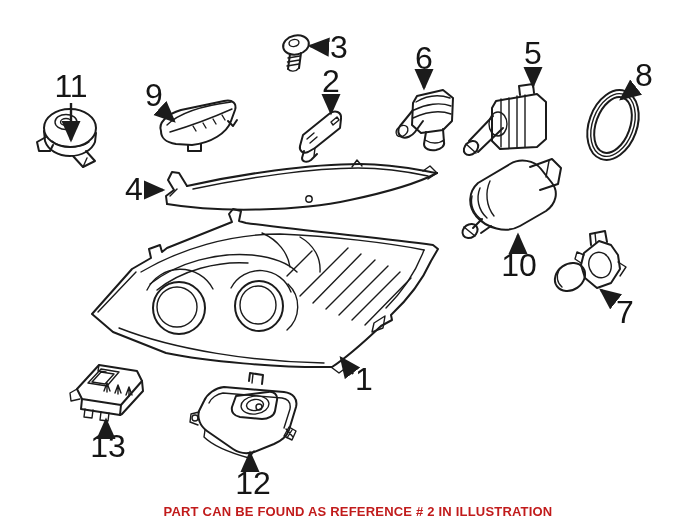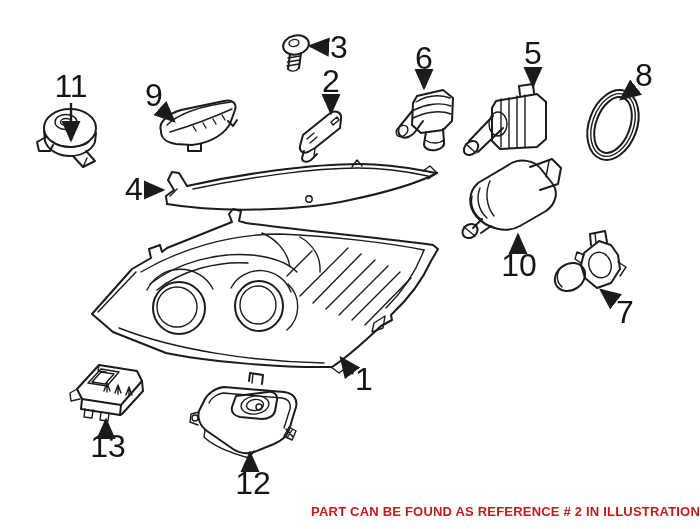--- a/index.html
+++ b/index.html
@@ -7,21 +7,21 @@
     position:relative;width:700px;height:529px;background:#ffffff;
     font-family:"Liberation Sans",sans-serif;overflow:hidden;
   }
   .stage svg{position:absolute;left:0;top:0;}
   .ln{fill:none;stroke:var(--ink,#1b1b1b);stroke-width:2;stroke-linecap:round;stroke-linejoin:round;}
   .thin{stroke-width:1.4;}
   .lbl{font-size:32px;font-weight:400;fill:var(--label,#151515);font-family:"Liberation Sans",sans-serif;}
   .arrow{fill:none;stroke:var(--ink,#1b1b1b);stroke-width:2.4;}
   .ah{fill:var(--ink,#1b1b1b);}
   .notice{
-    position:absolute;left:16px;right:0;top:504px;text-align:right;
+    position:absolute;left:16px;right:0;top:504px;text-align:center;
     font-size:13px;font-weight:bold;letter-spacing:.2px;
     font-family:"Liberation Sans",sans-serif;
   }
 </style>
 </head>
 <body>
 
 <div class="stage">
   <svg width="700" height="529" viewBox="0 0 700 529">
     <defs>

